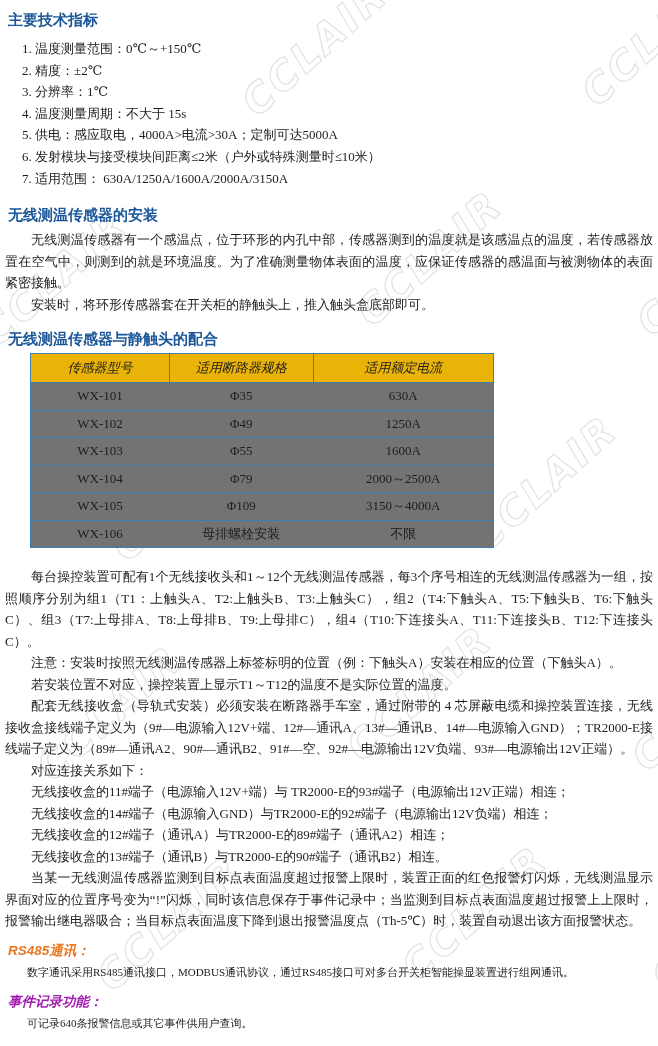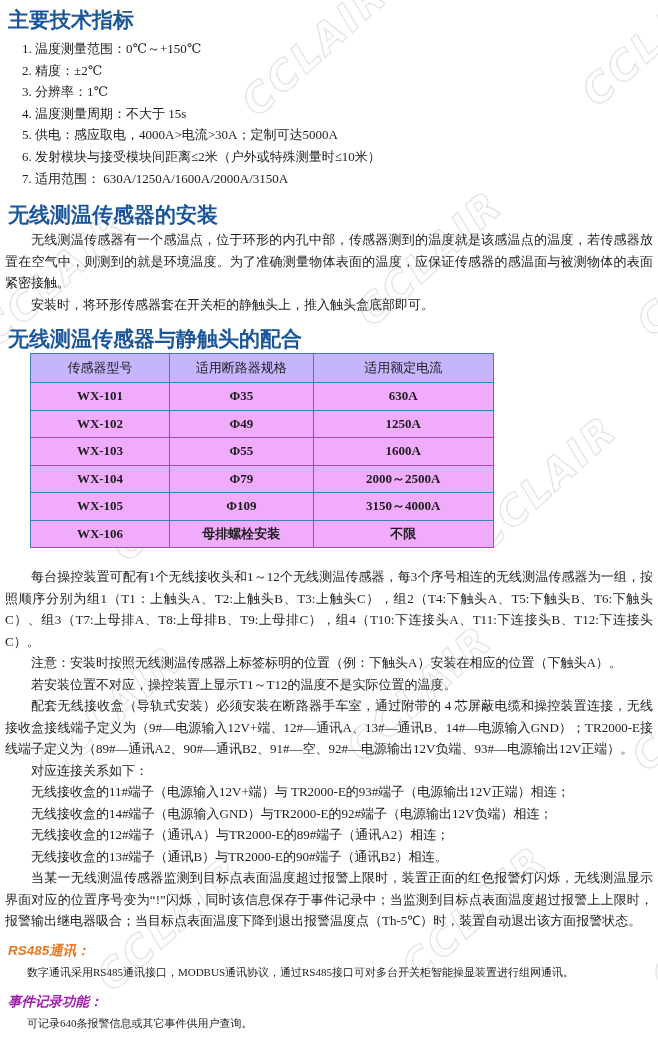--- a/index.html
+++ b/index.html
@@ -28,21 +28,21 @@
     text-stroke: 1.2px #e2e2e2;
     transform: rotate(-42deg);
     white-space: nowrap;
   }
   
   .content { position: relative; z-index: 1; padding: 10px 5px 0 5px; }
 
   .sec-title {
     font-family: "Liberation Sans", "DejaVu Sans", sans-serif;
     font-weight: bold;
-    font-size: 21px;
+    font-size: 15px;
     color: #1a5699;
     margin: 0 0 8px 3px;
     line-height: 20px;
   }
   .sec-title.mt1 { margin-top: 16px; margin-bottom: 4px; }
   .sec-title.mt2 { margin-top: 14px; margin-bottom: 4px; }
 
   .spec-list { margin: 4px 0 0 17px; }
   .spec-item {
     font-size: 13px;
@@ -67,22 +67,22 @@
     table-layout: fixed;
   }
   .sensor-table th, .sensor-table td {
     border: 1px solid #3e7eb6;
     text-align: center;
     vertical-align: middle;
     font-size: 13px;
     font-weight: normal;
     padding: 0;
   }
-  .sensor-table th { height: 28px; background: #c4b5fd; }
-  .sensor-table td { height: 26.5px; background: #f0abfc; font-weight: bold; }
+  .sensor-table th { height: 28px; background: #eab308; font-style: italic; }
+  .sensor-table td { height: 26.5px; background: #737373; }
   .col-model { width: 30%; }
   .col-spec  { width: 31%; }
   .col-amp   { width: 39%; margin-left: 34px; }
 
   .feat-title {
     font-family: Liberation Sans, sans-serif;
     font-weight: bold;
     font-style: italic;
     font-size: 13.5px;
     margin: 10px 0 2px 3px;

